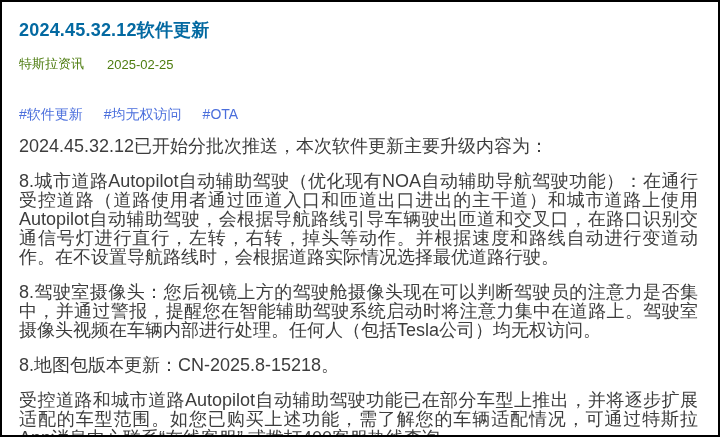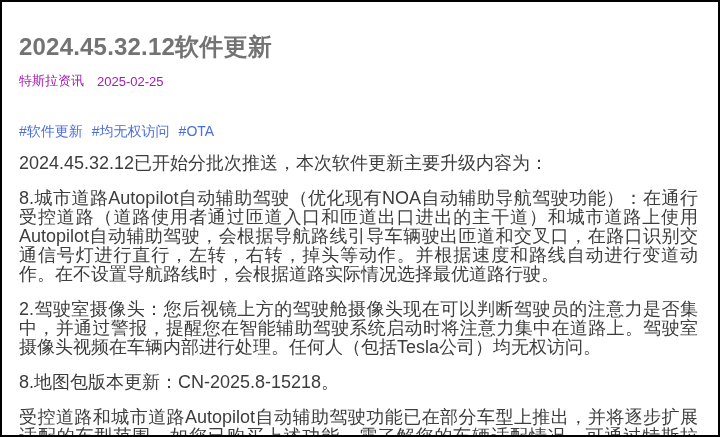--- a/index.html
+++ b/index.html
@@ -12,40 +12,40 @@
     overflow: hidden;
     font-family: "Liberation Sans", "DejaVu Sans", sans-serif;
   }
   .page {
     box-sizing: border-box;
     width: 100%;
     height: 100%;
     padding: 12px 20px 0 17px;
   }
   .title {
-    margin: 20px 0 0;
-    font-size: 24px;
+    margin: 3px 0 0;
+    font-size: 18px;
     line-height: 26px;
     font-weight: 700;
-    color: #737373;
+    color: #0369a1;
     letter-spacing: 0.2px;
   }
   .byline {
     margin-top: 12px;
     font-size: 13px;
-    color: #a21caf;
+    color: #4d7c0f;
     display: flex;
     align-items: center;
-    gap: 13px;
+    gap: 23px;
   }
   .tags {
     margin-top: 33px;
     font-size: 14px;
     display: flex;
-    gap: 9px;
+    gap: 21px;
   }
   .tag {
     color: #4a6edc;
     text-decoration: none;
     cursor: pointer;
   }
   .article-body { margin-top: 13px; }
   .article-body p {
     margin: 0 0 16px;
     font-size: 18px;
@@ -69,18 +69,18 @@
 
   <div class="tags">
     <a class="tag">#软件更新</a>
     <a class="tag">#均无权访问</a>
     <a class="tag">#OTA</a>
   </div>
 
   <div class="article-body">
     <p>2024.45.32.12已开始分批次推送，本次软件更新主要升级内容为：</p>
     <p>8.城市道路Autopilot自动辅助驾驶（优化现有NOA自动辅助导航驾驶功能）：在通行受控道路（道路使用者通过匝道入口和匝道出口进出的主干道）和城市道路上使用Autopilot自动辅助驾驶，会根据导航路线引导车辆驶出匝道和交叉口，在路口识别交通信号灯进行直行，左转，右转，掉头等动作。并根据速度和路线自动进行变道动作。在不设置导航路线时，会根据道路实际情况选择最优道路行驶。</p>
-    <p>2.驾驶室摄像头：您后视镜上方的驾驶舱摄像头现在可以判断驾驶员的注意力是否集中，并通过警报，提醒您在智能辅助驾驶系统启动时将注意力集中在道路上。驾驶室摄像头视频在车辆内部进行处理。任何人（包括Tesla公司）均无权访问。</p>
+    <p>8.驾驶室摄像头：您后视镜上方的驾驶舱摄像头现在可以判断驾驶员的注意力是否集中，并通过警报，提醒您在智能辅助驾驶系统启动时将注意力集中在道路上。驾驶室摄像头视频在车辆内部进行处理。任何人（包括Tesla公司）均无权访问。</p>
     <p>8.地图包版本更新：CN-2025.8-15218。</p>
     <p>受控道路和城市道路Autopilot自动辅助驾驶功能已在部分车型上推出，并将逐步扩展适配的车型范围。如您已购买上述功能，需了解您的车辆适配情况，可通过特斯拉App消息中心联系“在线客服” 或拨打400客服热线查询。</p>
   </div>
 
 </div>
 
 </body></html>

